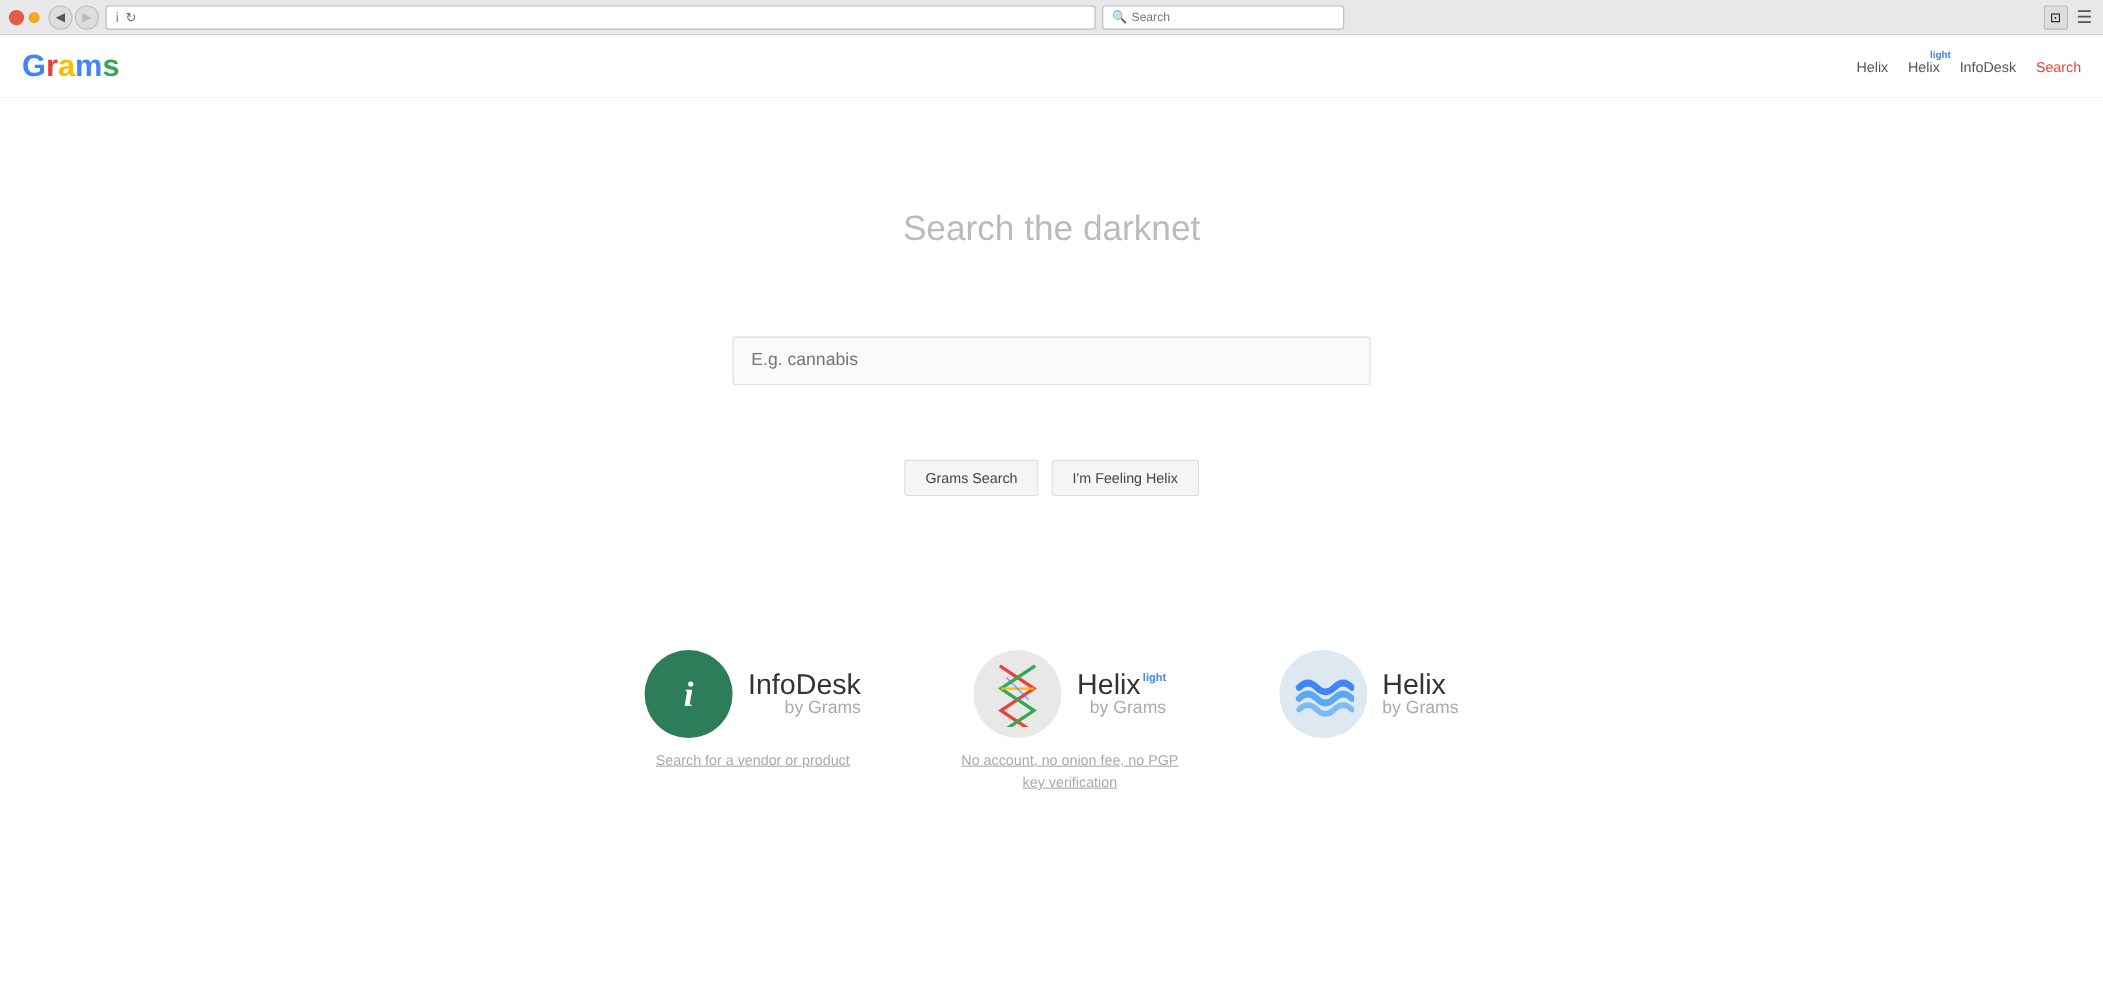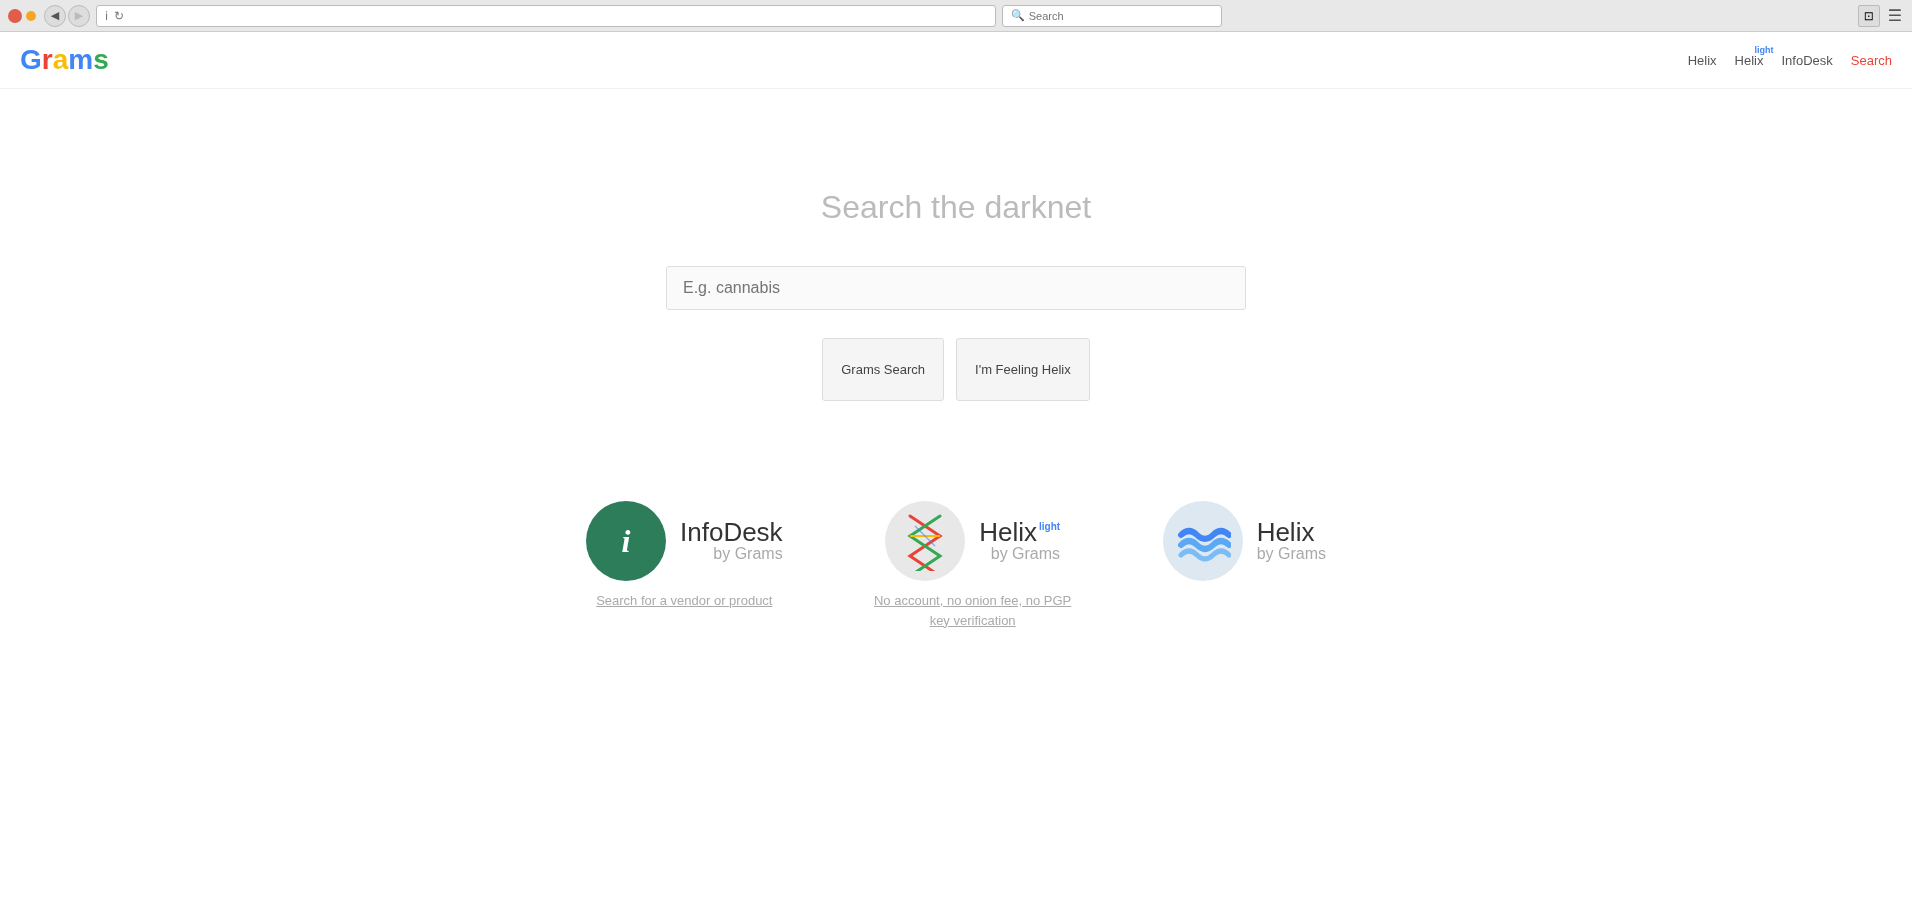--- a/index.html
+++ b/index.html
@@ -196,20 +196,21 @@
       font-size: 13px;
       cursor: pointer;
     }
 
     
     .main-content {
       display: flex;
       flex-direction: column;
       align-items: center;
       padding-top: 100px;
+      gap: 40px;
     }
 
     .tagline {
       font-size: 32px;
       color: #bbb;
       margin-bottom: 40px;
       font-weight: 300;
     }
 
     .search-box-wrapper {
@@ -230,21 +231,21 @@
     }
 
     .search-buttons {
       display: flex;
       gap: 12px;
       justify-content: center;
       margin-top: 8px;
     }
 
     .search-btn {
-      padding: 23px 18px;
+      padding: 8px 18px;
       border: 1px solid #ddd;
       border-radius: 3px;
       background: #f5f5f5;
       font-size: 13px;
       color: #444;
       cursor: pointer;
     }
 
     
     .products-section {

